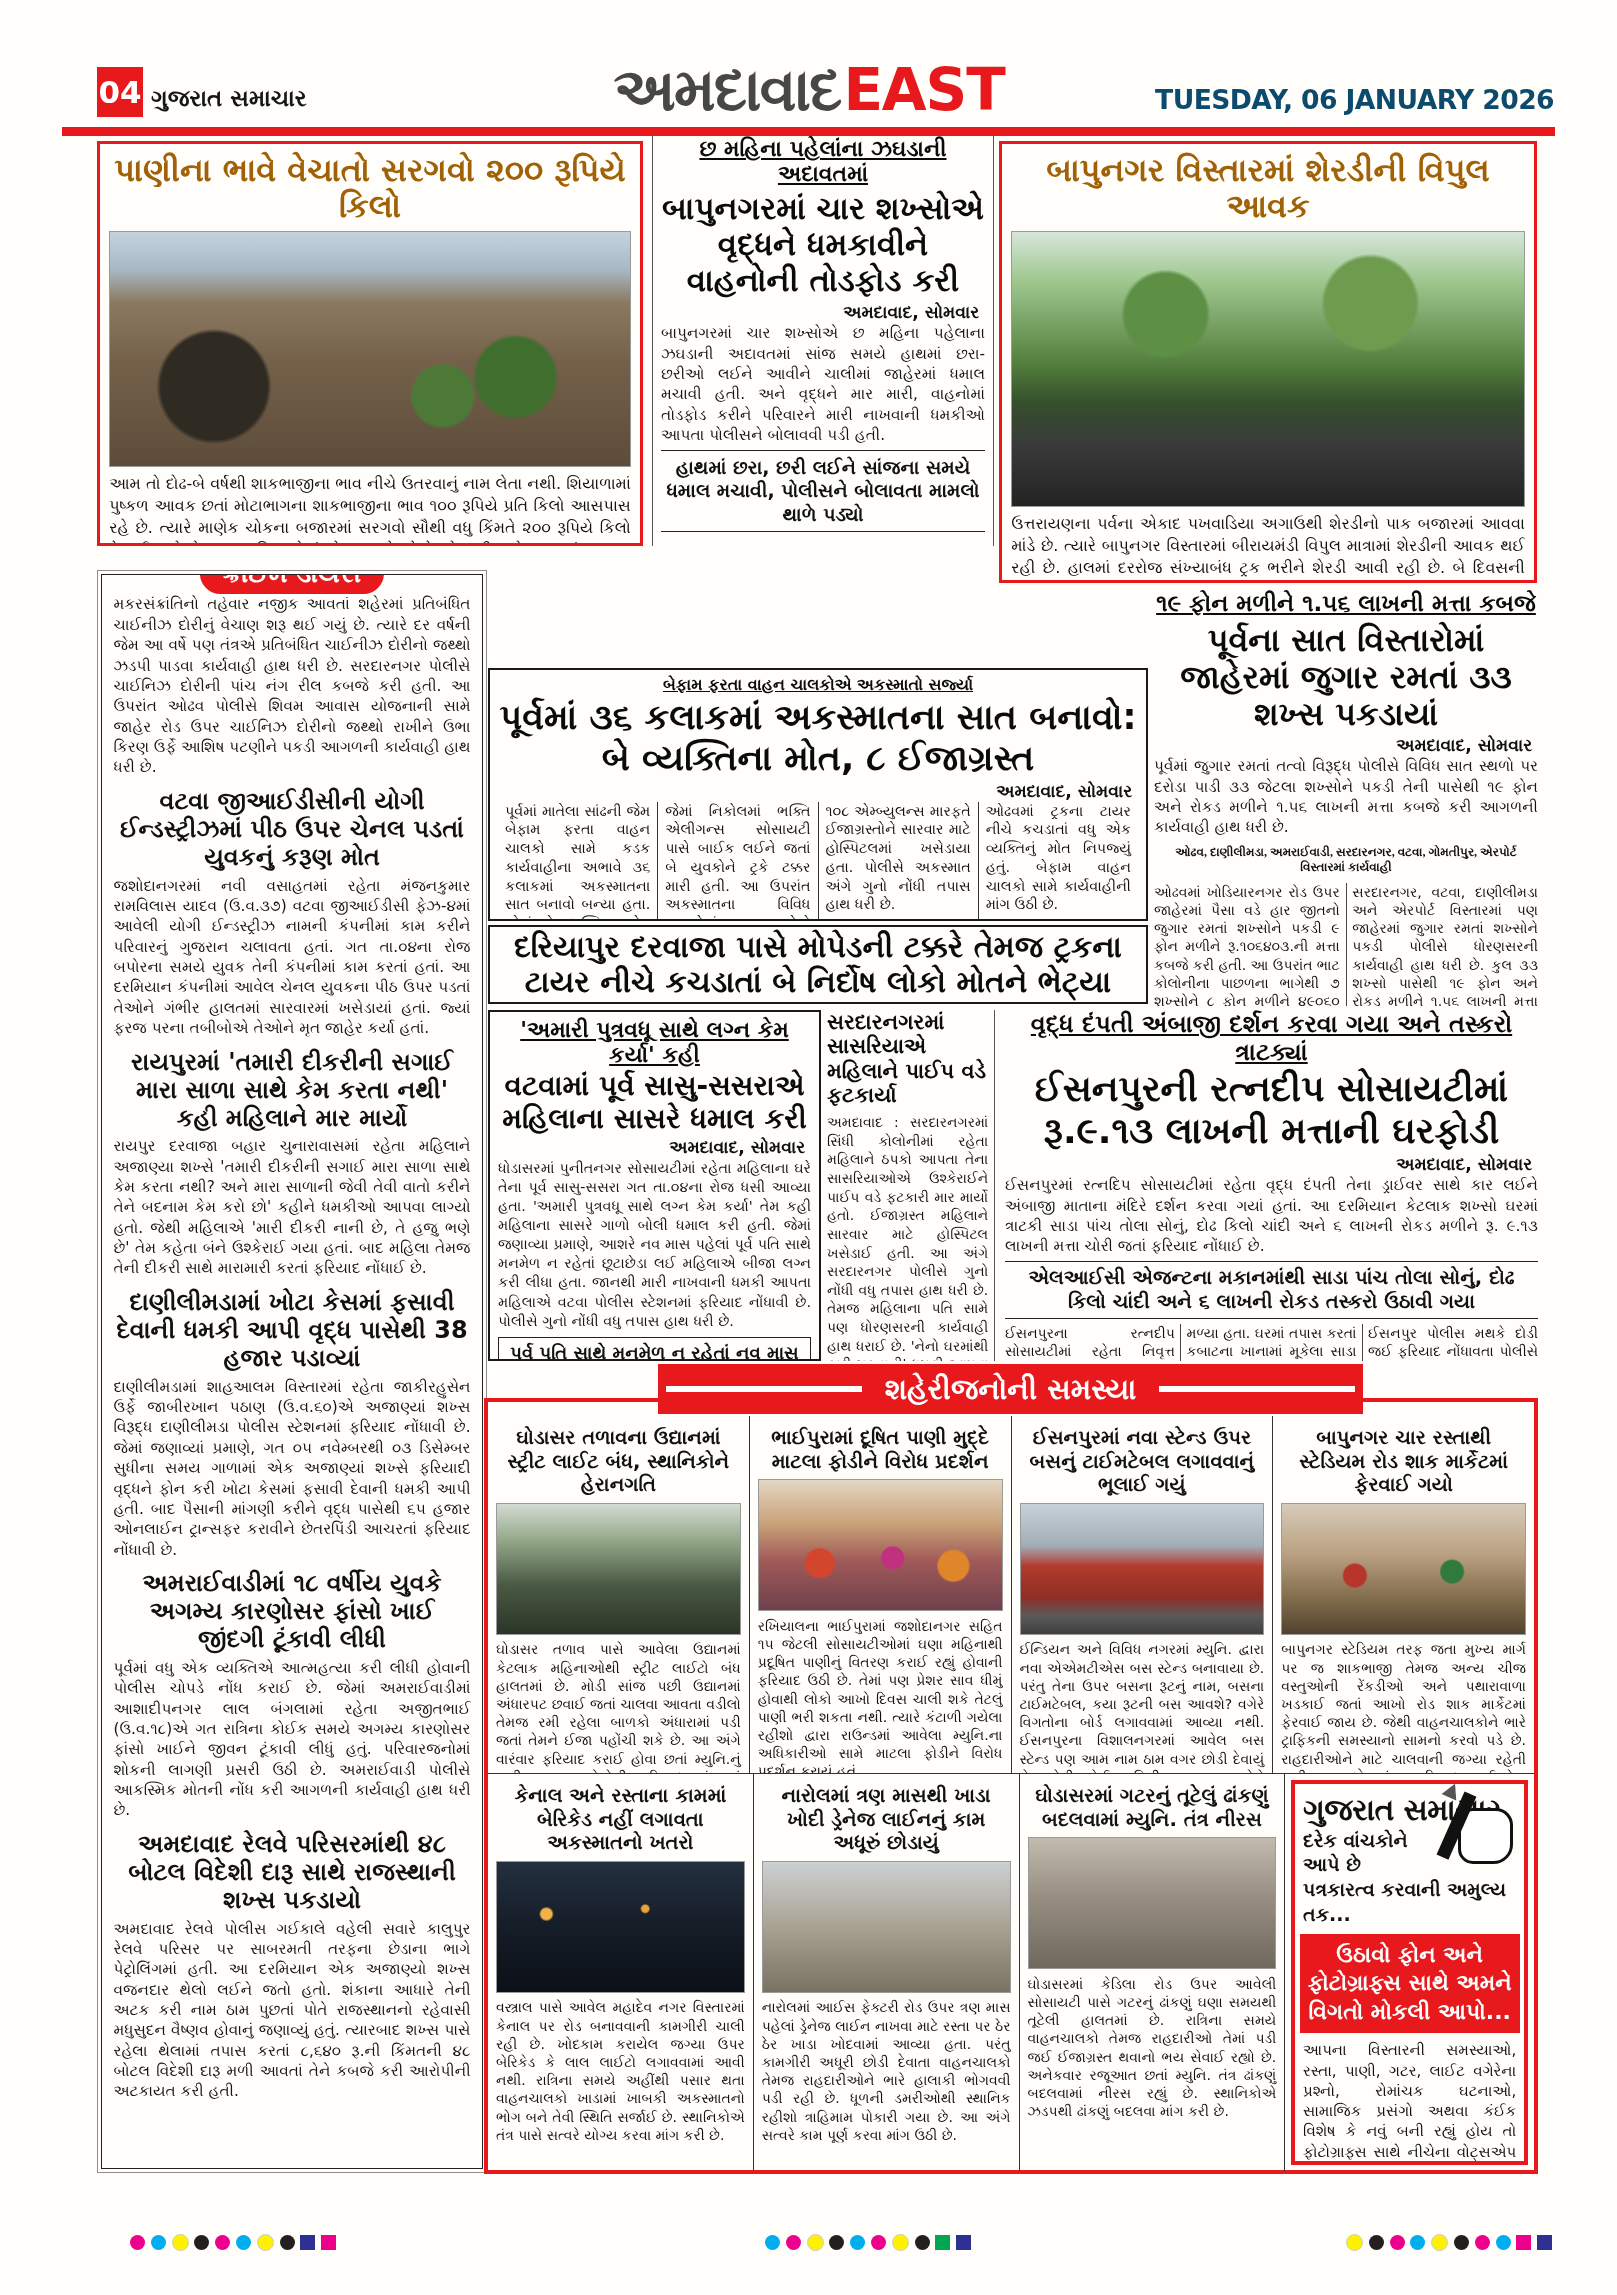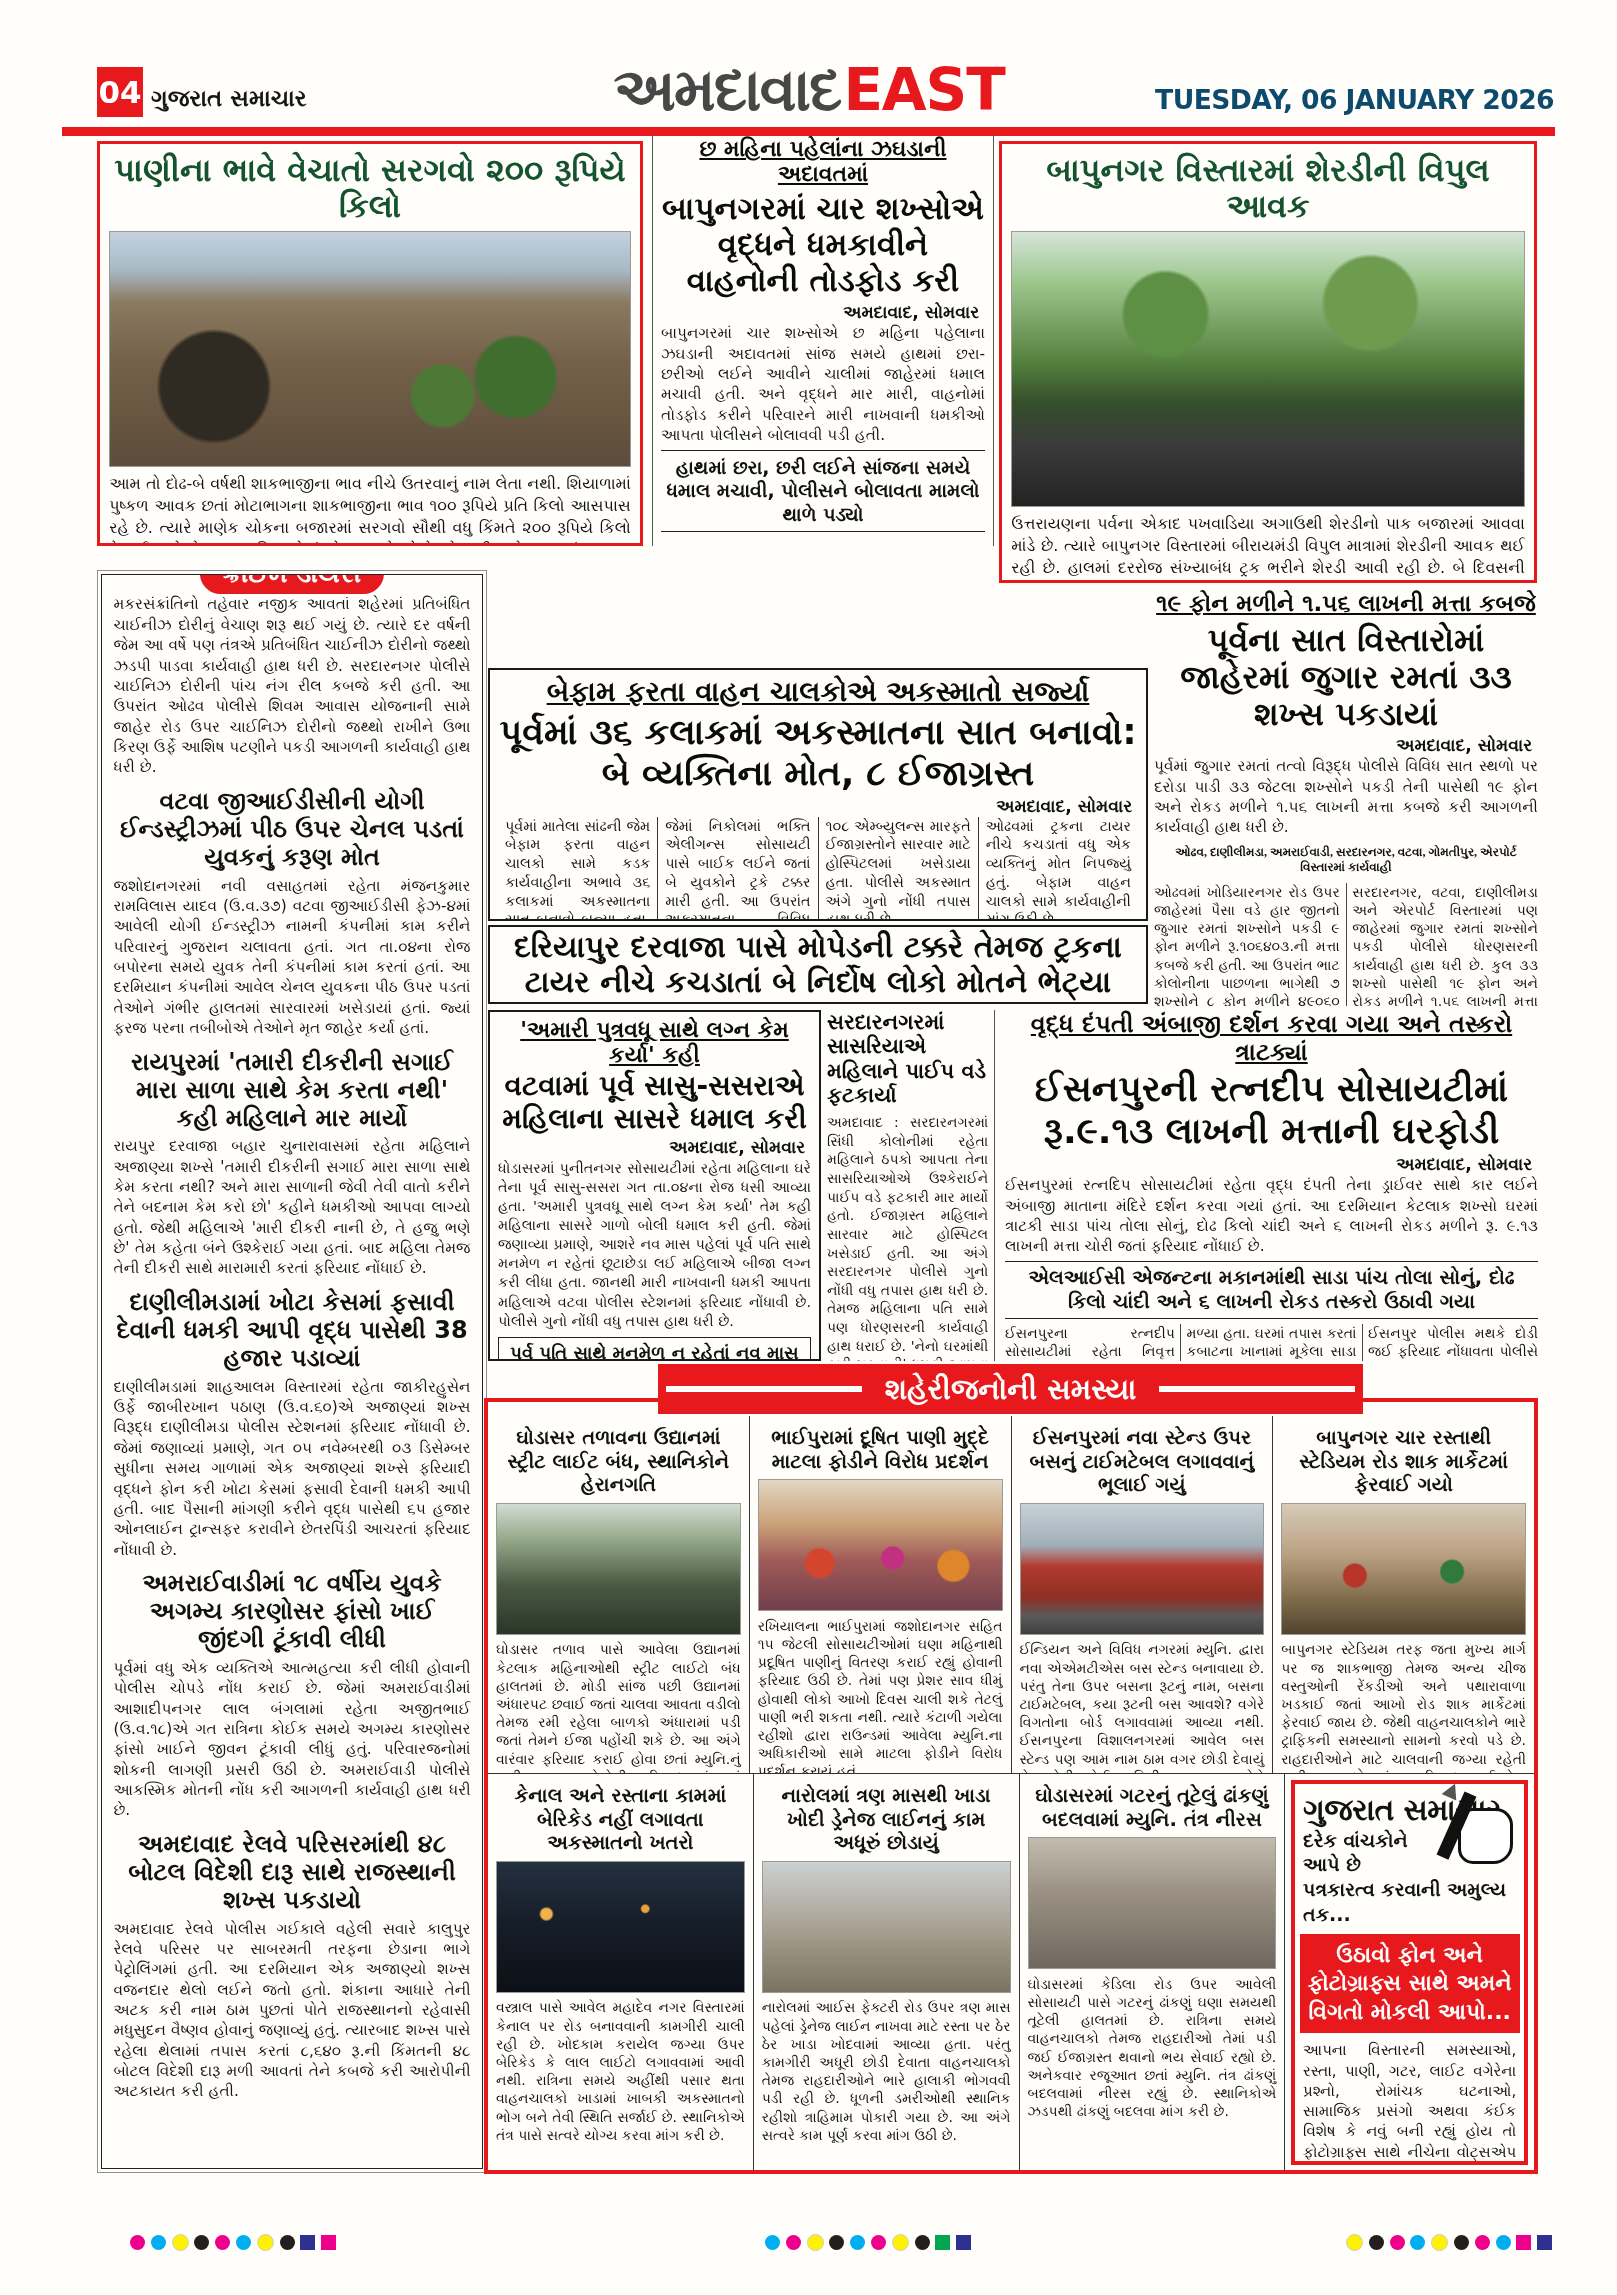--- a/index.html
+++ b/index.html
@@ -12,21 +12,21 @@
            font-weight:bold;font-size:31px;display:flex;align-items:center;justify-content:center;}
   .brand{left:151px;top:85px;font-size:23px;font-weight:bold;color:#161616;}
   .logo{left:549px;top:55px;width:520px;text-align:center;white-space:nowrap;}
   .logo .g1{font-size:59px;font-weight:bold;color:#474747;letter-spacing:-1.7px;}
   .logo .g2{font-size:58px;font-weight:bold;color:#e8191c;letter-spacing:-1.2px;}
   .hdate{left:1132px;top:84px;width:422px;text-align:right;font-size:26.6px;font-weight:bold;color:#0c4a6e;letter-spacing:-0.6px;}
   .redrule{left:62px;top:127px;width:1493px;height:9.2px;background:#e8191c;}
   
   .redbox{border:3.5px solid #e8191c;background:#fffefb;box-sizing:border-box;}
   .blackbox{border:2.3px solid #1a1a1a;background:#fffefb;box-sizing:border-box;}
-  .rhead{color:#14532d;font-weight:bold;text-align:center;line-height:1.12;}
+  .rhead{color:#a16207;font-weight:bold;text-align:center;line-height:1.12;}
   .khead{font-weight:bold;text-align:center;line-height:1.16;color:#0b0b0b;}
   .kicker{font-weight:bold;text-align:center;text-decoration:underline;color:#0b0b0b;}
   .dateline{font-weight:bold;text-align:right;font-size:17.3px;padding:2.3px 5.8px 1.2px 0;}
   .bodytxt{font-size:15.3px;line-height:1.33;text-align:justify;color:#141414;}
   .cap{font-size:16px;line-height:1.38;text-align:justify;font-weight:500;color:#101010;}
   .ph{box-sizing:border-box;border:0.6px solid #9a9a9a;}
   .ph-veg{background:
      radial-gradient(circle at 78% 62%, #3f6e2e 0 9%, rgba(0,0,0,0) 10%),
      radial-gradient(circle at 64% 70%, #4c7a36 0 8%, rgba(0,0,0,0) 9%),
      radial-gradient(circle at 20% 66%, #2f2a22 0 12%, rgba(0,0,0,0) 13%),
@@ -167,21 +167,21 @@
   <div class="dateline gu">અમદાવાદ, સોમવાર</div>
   <p class="bodytxt gu" style="margin:0 0 4.6px 0;">પૂર્વમાં જુગાર રમતાં તત્વો વિરૂદ્ધ પોલીસે વિવિધ સાત સ્થળો પર દરોડા પાડી ૩૩ જેટલા શખ્સોને પકડી તેની પાસેથી ૧૯ ફોન અને રોકડ મળીને ૧.૫૬ લાખની મત્તા કબજે કરી આગળની કાર્યવાહી હાથ ધરી છે.</p>
   <div class="subhead-box gu" style="font-size:12px;padding:2.3px 0;font-family:Liberation Serif, serif;">ઓઢવ, દાણીલીમડા, અમરાઈવાડી, સરદારનગર, વટવા, ગોમતીપુર, એરપોર્ટ વિસ્તારમાં કાર્યવાહી</div>
   <div class="twocol" style="font-size:14px;line-height:1.3;text-align:justify;margin-top:5.8px;">
     <p class="gu" style="margin:0 0 3.5px 0;">ઓઢવમાં ખોડિયારનગર રોડ ઉપર જાહેરમાં પૈસા વડે હાર જીતનો જુગાર રમતાં શખ્સોને પકડી ૯ ફોન મળીને રૂ.૧૦૬૪૦૩.ની મત્તા કબજે કરી હતી. આ ઉપરાંત ભાટ કોલોનીના પાછળના ભાગેથી ૭ શખ્સોને ૮ ફોન મળીને ૪૯૦૬૦ રૂ.ની મત્તા સાથે, ગોમતીપુર પોલીસે ચોક્સીની છાપરા પાછળથી ૩ શખ્સોને ૩ ફોન મળીને ૨૧૭૮૦ રૂ.ની મત્તા સાથે રંગેહાથ ઝડપી લીધા હતાં.</p>
     <p class="gu" style="margin:0;">સરદારનગર, વટવા, દાણીલીમડા અને એરપોર્ટ વિસ્તારમાં પણ જાહેરમાં જુગાર રમતાં શખ્સોને પકડી પોલીસે ધોરણસરની કાર્યવાહી હાથ ધરી છે. કુલ ૩૩ શખ્સો પાસેથી ૧૯ ફોન અને રોકડ મળીને ૧.૫૬ લાખની મત્તા કબજે કરાઈ છે. તમામ વિરુદ્ધ જુગારધારા હેઠળ ગુનો નોંધી વધુ તપાસ હાથ ધરી છે.</p>
   </div>
 </div>
 
 <div class="abs blackbox" style="left:488px;top:668px;width:660px;height:253px;padding:4.6px 8px;overflow:hidden;">
-  <div class="kicker gu" style="font-size:28px;">બેફામ ફરતા વાહન ચાલકોએ અકસ્માતો સર્જ્યા</div>
+  <div class="kicker gu" style="font-size:16px;">બેફામ ફરતા વાહન ચાલકોએ અકસ્માતો સર્જ્યા</div>
   <div class="khead gu" style="font-size:35px;margin-top:3.5px;">પૂર્વમાં ૩૬ કલાકમાં અકસ્માતના સાત બનાવો: બે વ્યક્તિના મોત, ૮ ઈજાગ્રસ્ત</div>
   <div class="dateline gu">અમદાવાદ, સોમવાર</div>
   <div class="acc-cols">
     <div class="acc-col">
       <span class="gu">પૂર્વમાં માતેલા સાંઢની જેમ બેફામ ફરતા વાહન ચાલકો સામે કડક કાર્યવાહીના અભાવે ૩૬ કલાકમાં અકસ્માતના સાત બનાવો બન્યા હતા. જેમાં બે વ્યક્તિના મોત થયા હતા અને આઠ લોકો ઈજાગ્રસ્ત થયા હતા.</span>
       
     </div>
     <div class="acc-col">
       <span class="gu">જેમાં નિકોલમાં ભક્તિ એલીગન્સ સોસાયટી પાસે બાઈક લઈને જતાં બે યુવકોને ટ્રકે ટક્કર મારી હતી. આ ઉપરાંત અકસ્માતના વિવિધ બનાવોમાં આઠ લોકો ઈજાગ્રસ્ત થયા હતા.</span>
       

